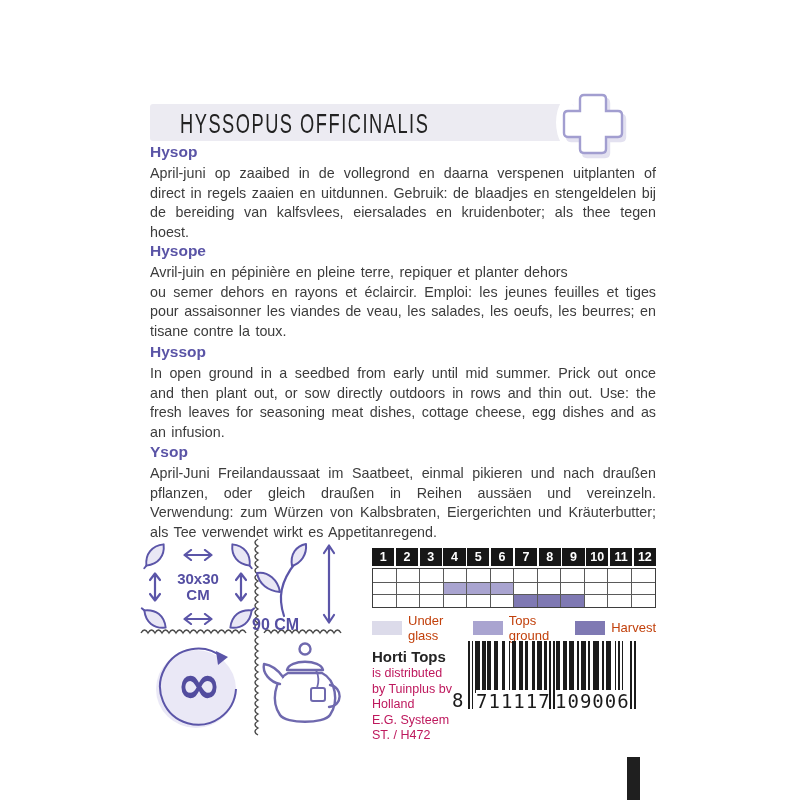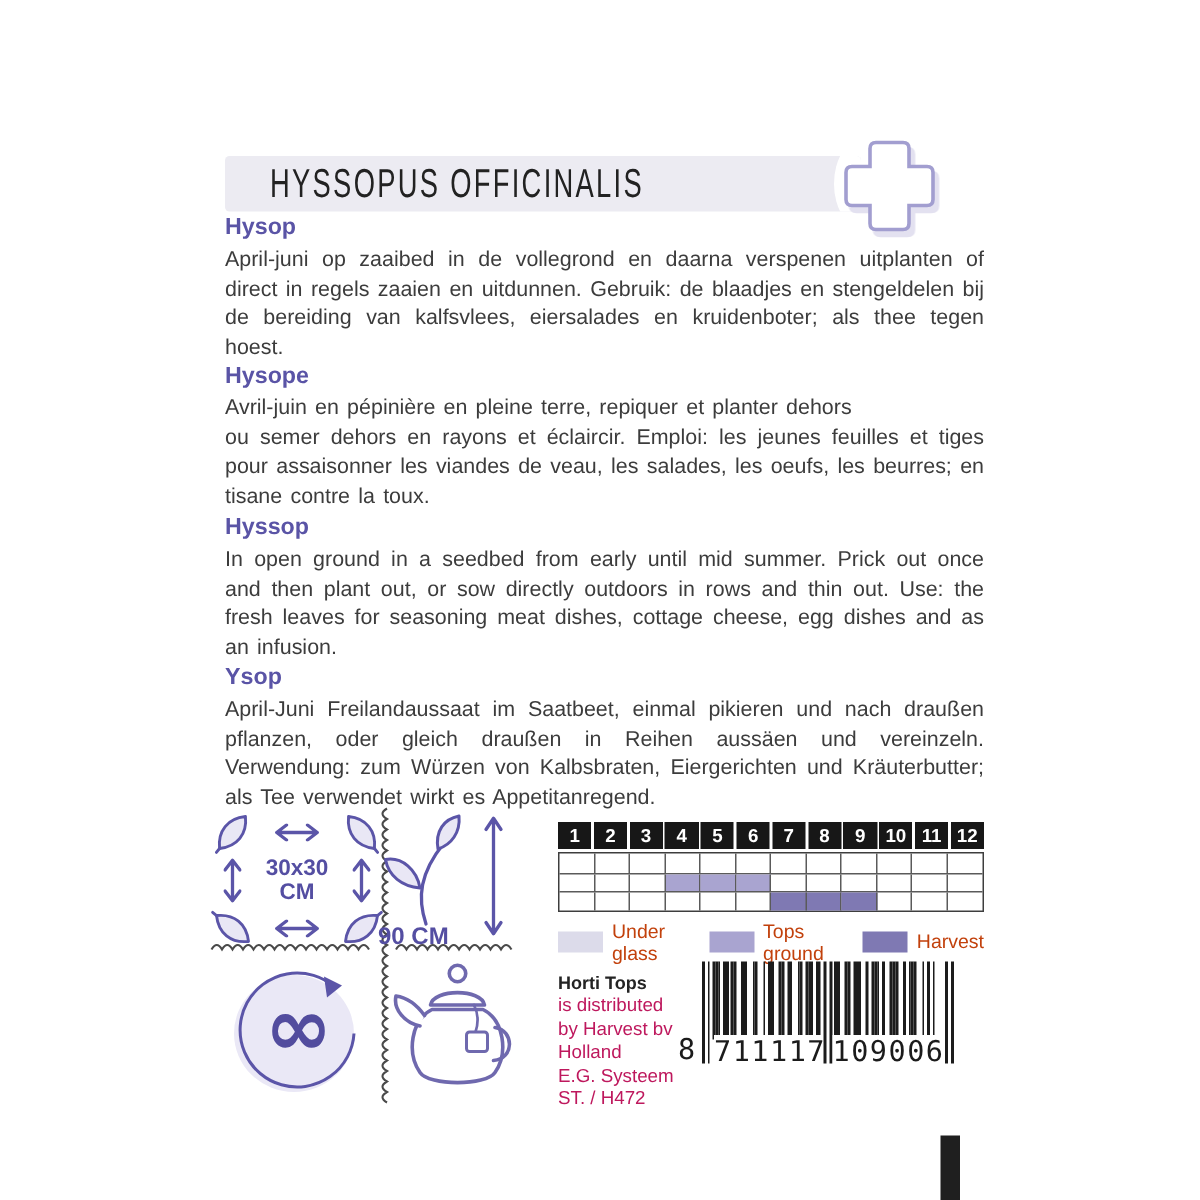--- a/index.html
+++ b/index.html
@@ -53,21 +53,21 @@
   .cal-row + .cal-row { border-top:1px solid #5a5a5a; }
   .cal-cell { border-right:1px solid #5a5a5a; }
   .cal-cell:last-child { border-right:none; }
   .cal-legend { display:flex; align-items:center; margin-top:5px; font-size:13px; color:#c2410c; }
   .legend-swatch { width:30px; height:14px; margin-right:6px; flex:none; }
   .legend-item { display:flex; align-items:center; }
   .legend-item + .legend-item { margin-left:26px; }
 
   
   .distributor { position:absolute; left:372px; top:648px; width:95px; }
-  .dist-name { font-size:12px; font-weight:bold; color:#242424; margin-bottom:1px; }
+  .dist-name { font-size:15px; font-weight:bold; color:#242424; margin-bottom:1px; }
   .dist-line { font-size:12.5px; line-height:15.5px; color:#be185d; }
 
   
   .barcode { position:absolute; left:452px; top:641px; width:195px; height:80px; }
   .bars { position:absolute; left:16px; top:0; height:68px; display:flex; align-items:flex-start; }
   .bar { flex:none; }
   .bc-digit-first { position:absolute; left:0px; top:48px; font-family:"DejaVu Sans Mono", monospace;
                     font-size:19px; color:#1b1b1b; }
   .bc-group { position:absolute; top:49px; height:20px; background:#fff; text-align:center;
               font-family:"DejaVu Sans Mono", monospace; font-size:19px; letter-spacing:1px; color:#1b1b1b; }
@@ -259,21 +259,21 @@
         <div class="legend-item">
           <div class="legend-swatch" style="background: rgb(127, 121, 179);"></div>
           <span>Harvest</span>
         </div>
       </div>
   </div>
 
   <div class="distributor">
     <div class="dist-name">Horti Tops</div>
     <div class="dist-line">is distributed</div>
-    <div class="dist-line">by Harvest bv</div>
+    <div class="dist-line">by Tuinplus bv</div>
     <div class="dist-line">Holland</div>
     <div class="dist-line">E.G. Systeem</div>
     <div class="dist-line">ST. / H472</div>
   </div>
 
   <div class="barcode">
     <div class="bars">
         <div class="bar" style="width: 1.78px; height: 68px; background: rgb(28, 28, 28);"></div>
         <div class="bar" style="width: 1.78px; height: 68px; background: transparent;"></div>
         <div class="bar" style="width: 1.78px; height: 68px; background: rgb(28, 28, 28);"></div>

